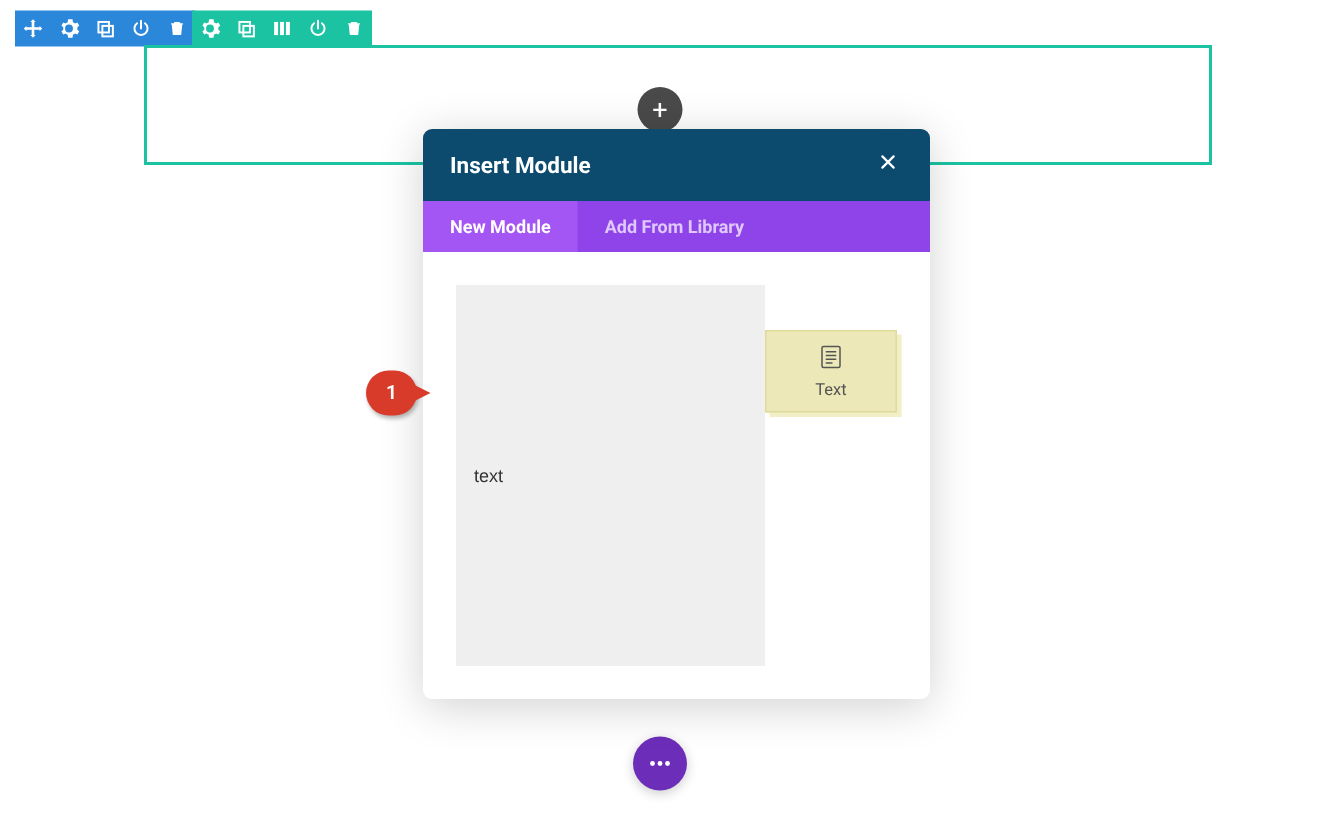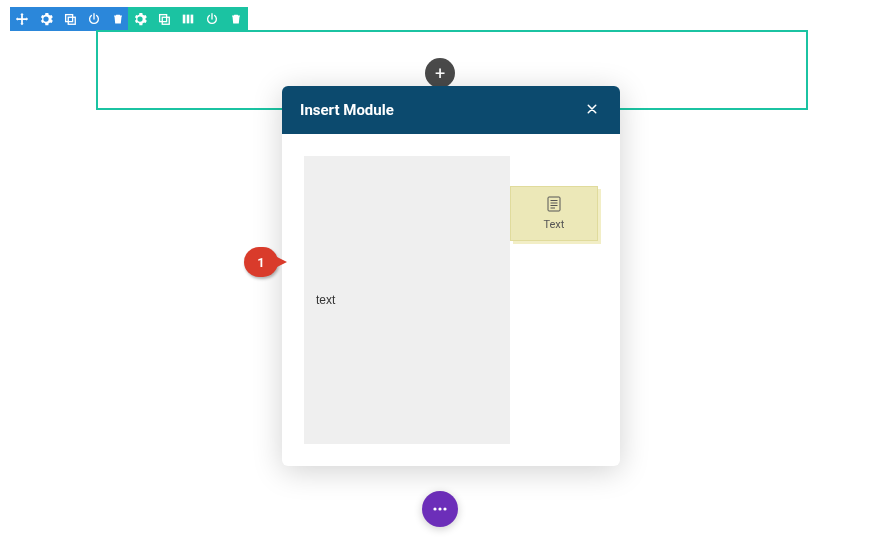--- a/index.html
+++ b/index.html
@@ -248,20 +248,24 @@
 <div class="add-circle">+</div>
 
 <div class="modal">
   <div class="modal-header">
     <span class="title">Insert Module</span>
     <button class="close">
       <svg viewBox="0 0 16 16" width="12" height="12">
           <path d="M3 3l10 10M13 3L3 13" stroke="currentColor" stroke-width="2" stroke-linecap="round"></path>
         </svg>
     </button>
+  </div>
+  <div class="modal-tabs">
+    <div class="modal-tab active">New Module</div>
+    <div class="modal-tab">Add From Library</div>
   </div>
   <div class="modal-body">
     <input class="search-input" type="text" value="text" style="">
     <div class="module-card">
       <span class="doc-icon">
         <svg width="14" height="16" viewBox="0 0 14 16">
             <rect x="1" y="1" width="12" height="14" rx="1" fill="none" stroke="#555" stroke-width="1"></rect>
             <line x1="3.5" y1="4.5" x2="10.5" y2="4.5" stroke="#555" stroke-width="1"></line>
             <line x1="3.5" y1="7" x2="10.5" y2="7" stroke="#555" stroke-width="1"></line>
             <line x1="3.5" y1="9.5" x2="10.5" y2="9.5" stroke="#555" stroke-width="1"></line>

